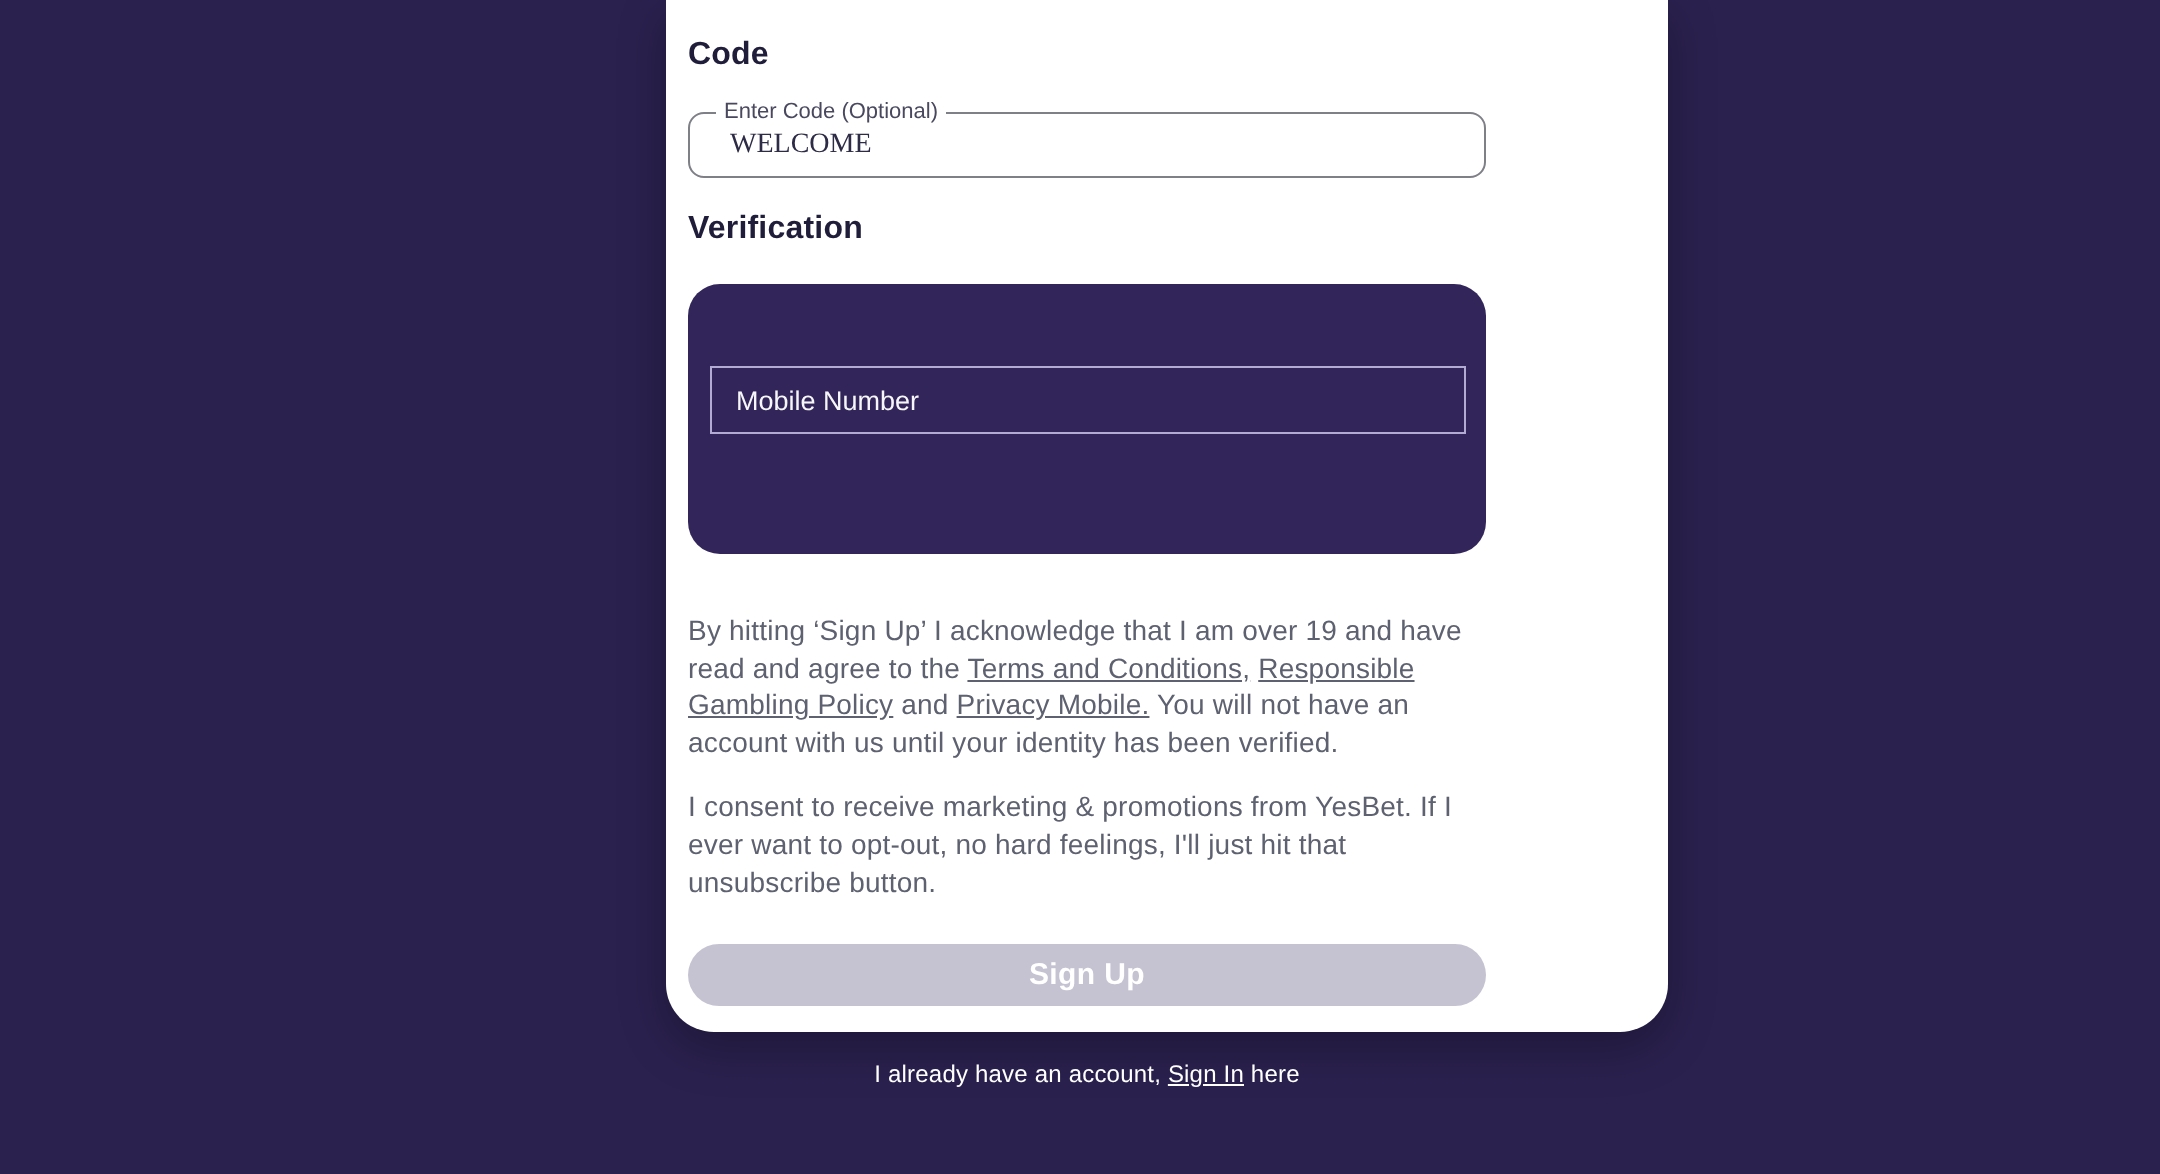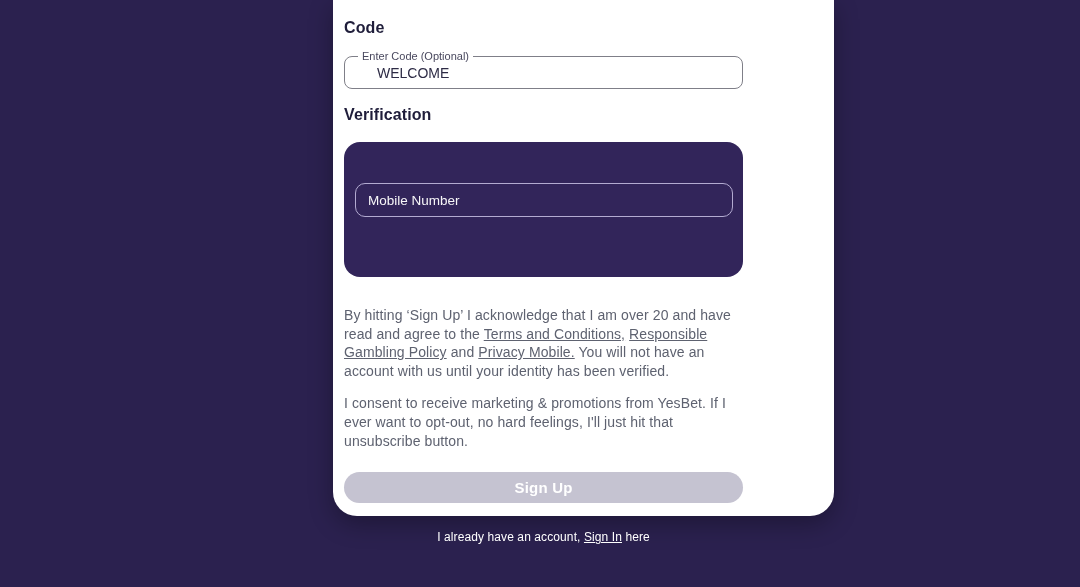--- a/index.html
+++ b/index.html
@@ -50,23 +50,23 @@
     font-size: 11px;
     line-height: 11px;
     color: var(--label-color, #49485e);
     z-index: 1;
   }
   .outlined-field input {
     width: 100%;
     height: 33px;
     border: 1px solid var(--input-border-color, #7f7f88);
     border-radius: 8px;
-    padding: 0 12px 0 32px;
+    padding: 0 12px 0 20px;
     font-size: 14px;
-    font-family: Liberation Sans, sans-serif;
+    font-family: Liberation Serif, serif;
     color: var(--input-text-color, #2d2b45);
     background: transparent;
     outline: none;
   }
 
   
   .verify-box {
     margin-top: 18px;
     width: 399px;
     height: 135px;
@@ -81,21 +81,21 @@
     max-width: 372px;
   }
   .mobile-input {
     display: block;
     margin-top: 21px;
     margin-left: -1px;
     width: 378px;
     height: 34px;
     background: transparent;
     border: 1px solid var(--mobile-input-border-color, #b3abd1);
-    border-radius: 10px;
+    border-radius: 0;
     padding: 0 12px;
     font-size: 13.5px;
     font-family: "Liberation Sans", sans-serif;
     color: var(--verification-text-color, #ffffff);
     outline: none;
   }
   .mobile-input::placeholder {
     color: var(--verification-text-color, #ffffff);
     opacity: 0.96;
   }
@@ -167,21 +167,21 @@
       <input type="text" value="WELCOME" style="">
     </div>
 
     <h2 class="section-heading heading-verification">Verification</h2>
 
     <div class="verify-box">
       <input type="text" class="mobile-input" placeholder="Mobile Number" style="">
     </div>
 
 
-    <p class="terms-paragraph"><span>By hitting ‘Sign Up’ I acknowledge that I am over 20 and have read and agree to the </span><a class="terms-link">Terms and Conditions,</a><span> </span><a class="terms-link">Responsible Gambling Policy</a><span> and </span><a class="terms-link">Privacy Mobile.</a><span> You will not have an account with us until your identity has been verified.</span></p>
+    <p class="terms-paragraph"><span>By hitting ‘Sign Up’ I acknowledge that I am over 19 and have read and agree to the </span><a class="terms-link">Terms and Conditions,</a><span> </span><a class="terms-link">Responsible Gambling Policy</a><span> and </span><a class="terms-link">Privacy Mobile.</a><span> You will not have an account with us until your identity has been verified.</span></p>
 
     <p class="terms-paragraph consent-paragraph">I consent to receive marketing &amp; promotions from YesBet. If I ever want to opt-out, no hard feelings, I'll just hit that unsubscribe button.</p>
 
     <button class="signup-button">Sign Up</button>
 
   </div>
 
   <div class="footer-line"><span>I already have an account, </span><a class="signin-link">Sign In</a><span> here</span></div>
 
 </div>

